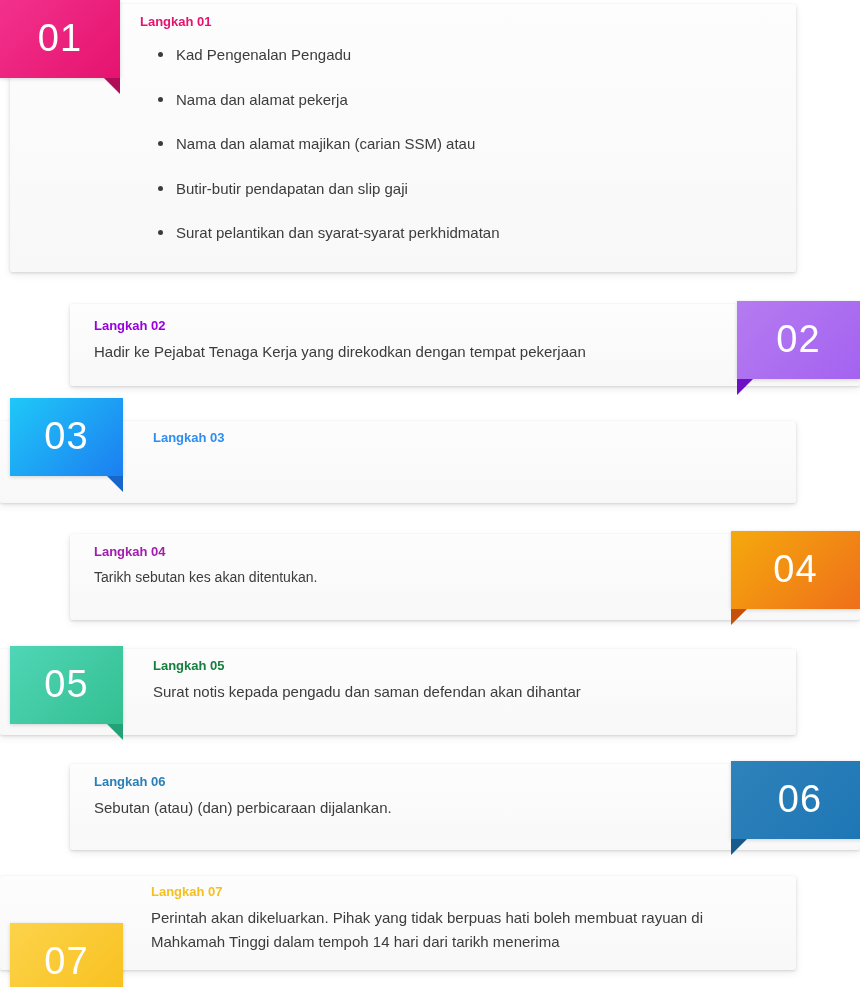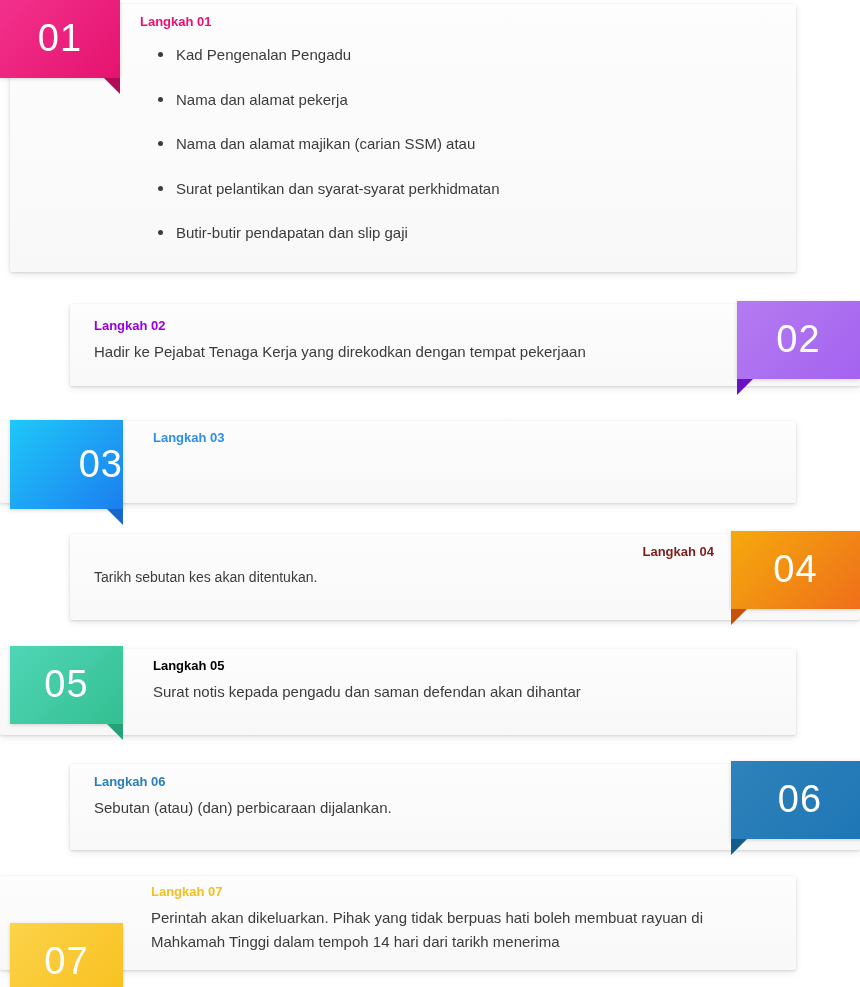--- a/index.html
+++ b/index.html
@@ -99,42 +99,42 @@
   
   #step2 .card{left:70px;top:304px;width:790px;height:82px;}
   #step2 .badge{left:737px;top:301px;width:123px;height:78px;
     background:linear-gradient(135deg,#b57bf0 0%,#a463f0 100%);}
   #step2 .fold-bl{--fold:#6c12c4;}
   #step2 .body{left:94px;top:318px;width:620px;}
   #step2 .title{color:#9900e0;}
 
   
   #step3 .card{left:0px;top:421px;width:796px;height:82px;}
-  #step3 .badge{left:10px;top:420px;width:113px;height:89px;
-    background:linear-gradient(135deg,#1fc8f8 0%,#1c7ef0 100%);justify-content:flex-end;}
+  #step3 .badge{left:10px;top:398px;width:113px;height:78px;
+    background:linear-gradient(135deg,#1fc8f8 0%,#1c7ef0 100%);}
   #step3 .fold-br{--fold:#1667c9;}
   #step3 .body{left:153px;top:430px;width:620px;}
   #step3 .title{color:#2d8ef0;}
 
   
   #step4 .card{left:70px;top:534px;width:790px;height:86px;}
   #step4 .badge{left:731px;top:531px;width:129px;height:78px;
     background:linear-gradient(135deg,#f5a90d 0%,#ef6f1a 100%);}
   #step4 .fold-bl{--fold:#c4520b;}
   #step4 .body{left:94px;top:544px;width:620px;}
-  #step4 .title{color:#7f1d1d;text-align:right;}
+  #step4 .title{color:#a21caf;}
   #step4 .desc{font-size:14px;}
 
   
   #step5 .card{left:0px;top:649px;width:796px;height:86px;}
   #step5 .badge{left:10px;top:646px;width:113px;height:78px;
     background:linear-gradient(135deg,#4fd6b6 0%,#34bf91 100%);}
   #step5 .fold-br{--fold:#23a177;}
   #step5 .body{left:153px;top:658px;width:620px;}
-  #step5 .title{color:#000000;}
+  #step5 .title{color:#15803d;}
 
   
   #step6 .card{left:70px;top:764px;width:790px;height:86px;}
   #step6 .badge{left:731px;top:761px;width:138px;height:78px;
     background:linear-gradient(135deg,#2f82ba 0%,#1d76b5 100%);}
   #step6 .fold-bl{--fold:#175a8c;}
   #step6 .body{left:94px;top:774px;width:620px;}
   #step6 .title{color:#2a7fb8;}
 
   
@@ -155,22 +155,22 @@
     <div class="badge">
       <span class="num">01</span>
       <span class="fold fold-br"></span>
     </div>
     <div class="body">
       <p class="title">Langkah 01</p>
       <ul class="bullets">
         <li>Kad Pengenalan Pengadu</li>
         <li>Nama dan alamat pekerja</li>
         <li>Nama dan alamat majikan (carian SSM) atau</li>
+        <li>Butir-butir pendapatan dan slip gaji</li>
         <li>Surat pelantikan dan syarat-syarat perkhidmatan</li>
-        <li>Butir-butir pendapatan dan slip gaji</li>
       </ul>
     </div>
   </div>
 
   <div class="step" id="step2">
     <div class="card"></div>
     <div class="badge">
       <span class="num">02</span>
       <span class="fold fold-bl"></span>
     </div>

